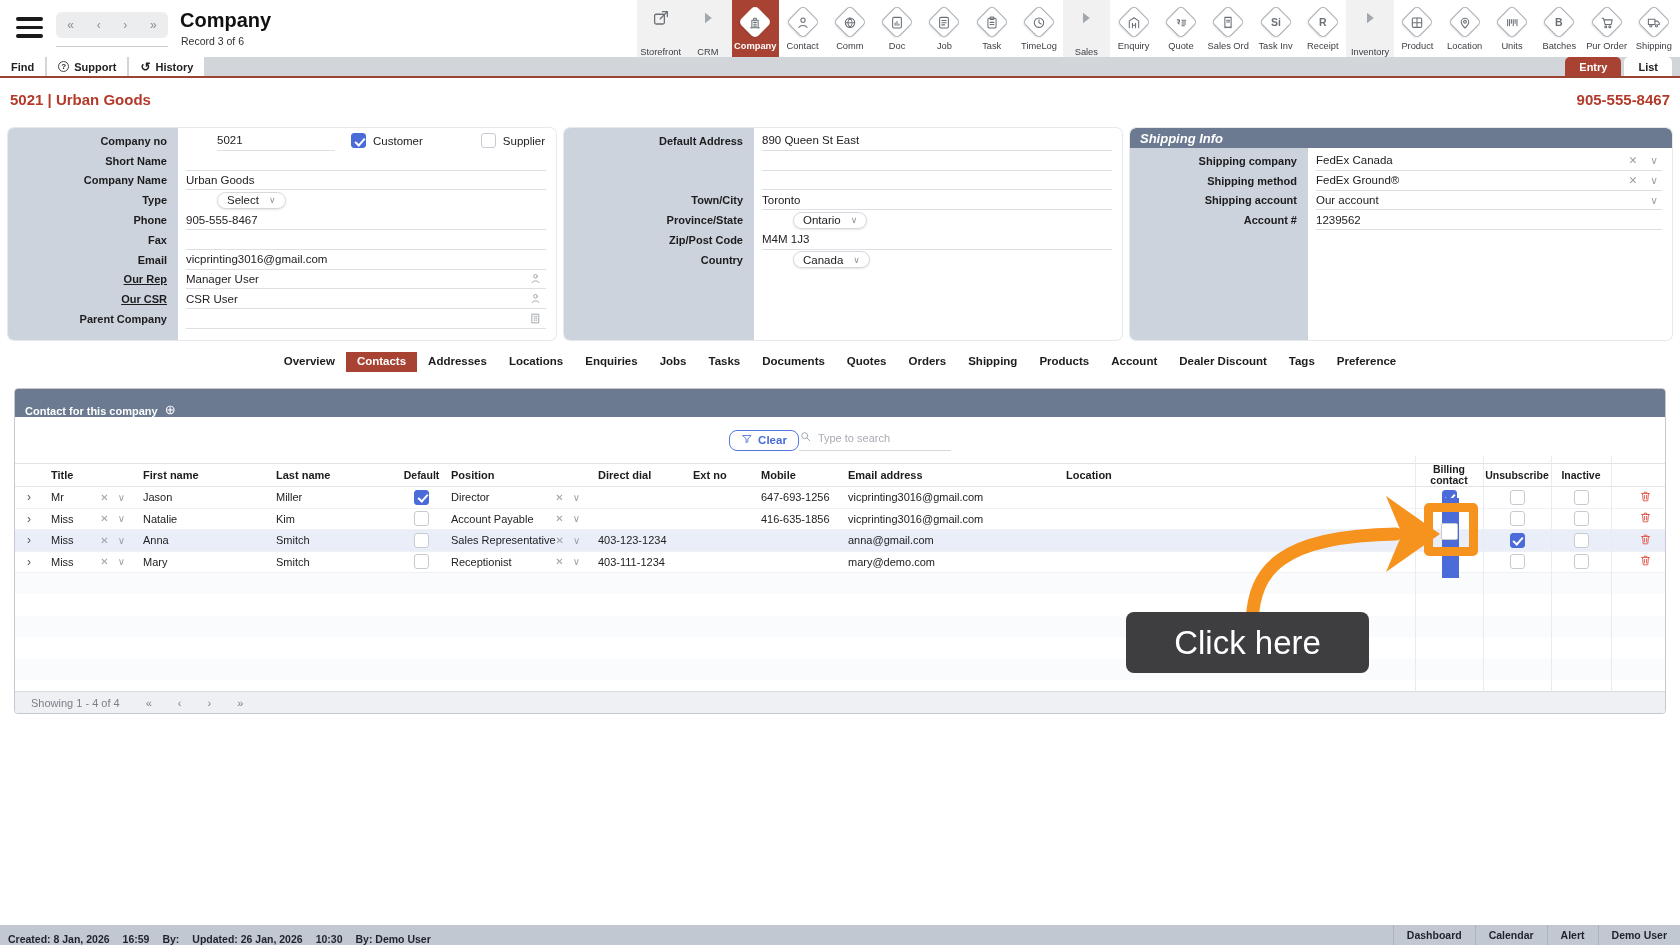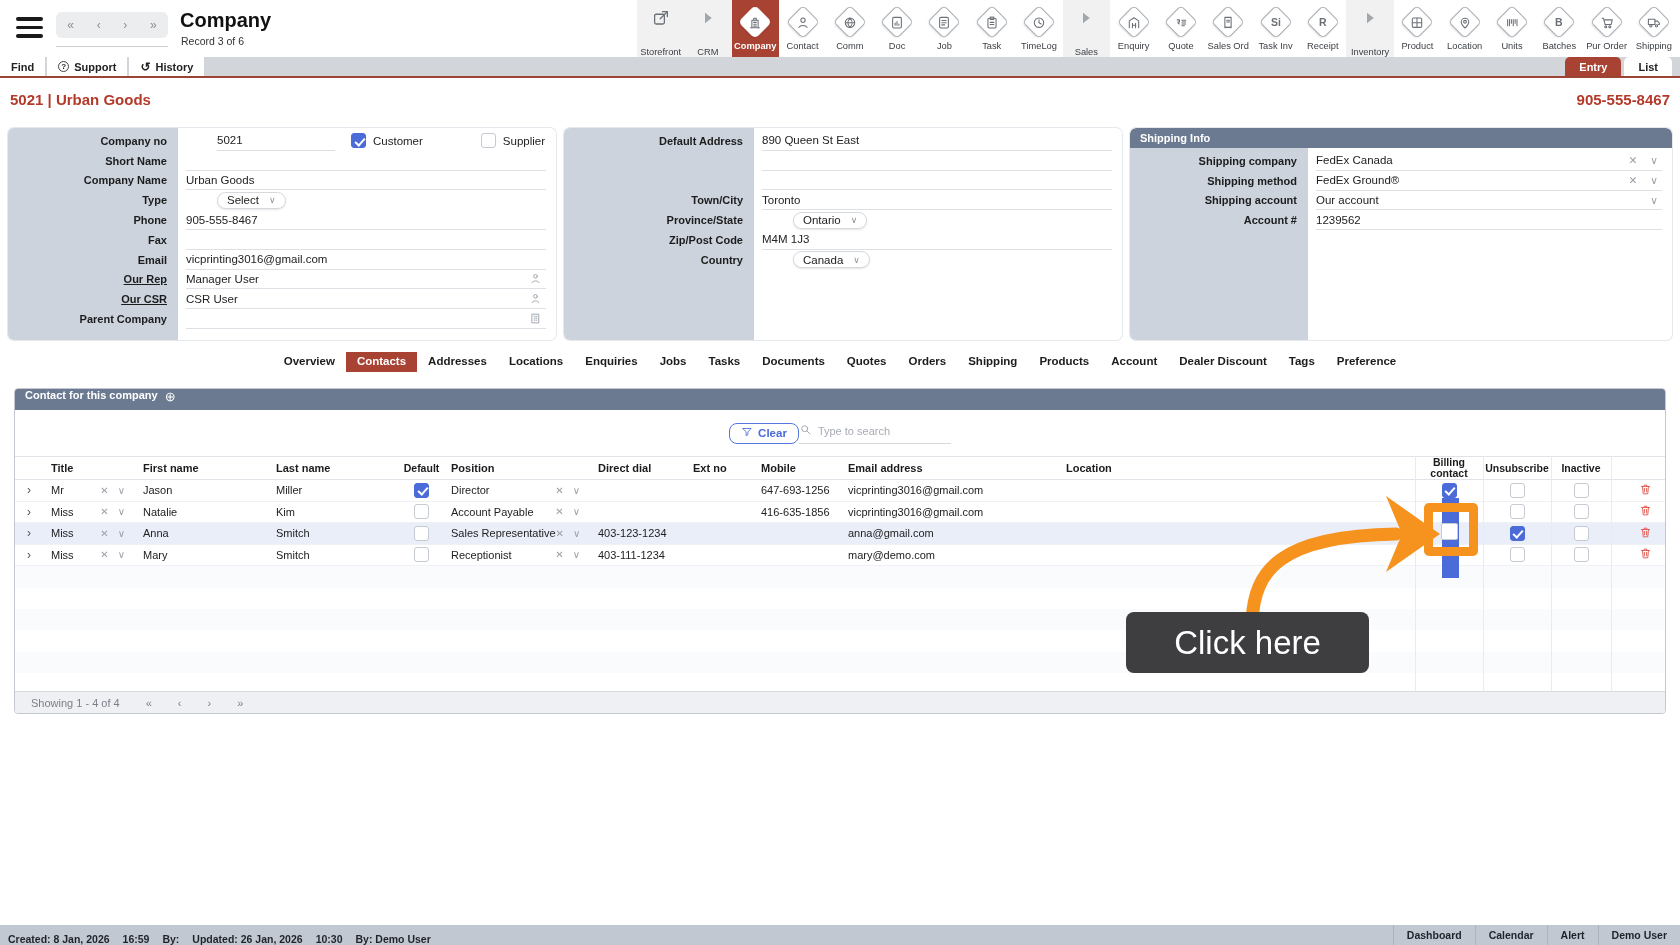--- a/index.html
+++ b/index.html
@@ -63,28 +63,28 @@
   .chk { display:inline-flex; align-items:center; gap:7px; font-size:11.5px; color:#222; cursor:pointer; }
   .cb { width:15px; height:15px; border:1px solid #c6cad1; border-radius:3px; background:#fff; display:inline-block; position:relative; flex:none; }
   .cb.on { background:#4a6bd8; border-color:#4a6bd8; }
   .cb.on::after { content:""; position:absolute; left:4.6px; top:1.6px; width:4px; height:8px; border:solid #fff; border-width:0 2px 2px 0; transform:rotate(42deg); }
   .pill { border:1px solid #d5d8dd; border-radius:12px; padding:1.5px 9px; font-size:11.5px; display:inline-flex; align-items:center; gap:10px; box-shadow:0 1px 2px rgba(0,0,0,.1); color:#222; background:#fff; cursor:pointer; }
   .pill .pv { color:#222; }
   .chev { color:#8a8f98; font-size:9px; }
   .fctl { margin-left:auto; display:flex; gap:13px; color:#9aa0a8; font-size:10.5px; padding-right:4px; align-items:center; }
   .fctl span { cursor:pointer; }
   .ficon { position:absolute; right:4px; display:flex; }
-  .shead { height:20px; background:#6b7a90; color:#fff; font-size:11px; font-weight:bold; display:flex; align-items:center; padding:0 10px; border-radius:6px 6px 0 0; position:relative; z-index:1; }
+  .shead { height:20px; background:#6b7a90; color:#fff; font-size:13px; font-weight:bold; display:flex; align-items:center; padding:0 10px; border-radius:6px 6px 0 0; position:relative; z-index:1;font-style:italic; }
   
   #tabbar { position:absolute; left:0; top:352px; width:1680px; height:20px; display:flex; justify-content:center; }
   .tab { padding:3px 11px; font-size:11.5px; font-weight:600; color:#1c1c1c; cursor:pointer; white-space:nowrap; }
   .tab.active { background:#a84232; color:#fff; }
   
   #contacts { position:absolute; left:14px; top:388px; width:1652px; height:326px; border:1px solid #c3c7cf; border-radius:4px; background:#fff; overflow:hidden; }
-  .cheader { height:21px; background:#6b7a90; color:#fff; font-size:11px; font-weight:bold; display:flex; align-items:flex-start; padding:0 10px; gap:7px; }
+  .cheader { height:28px; background:#6b7a90; color:#fff; font-size:11px; font-weight:bold; display:flex; align-items:flex-end; padding:0 10px; gap:7px; }
   .plus-ic { font-size:13px; font-weight:normal; cursor:pointer; }
   .ctools { height:46px; display:flex; align-items:center; justify-content:center; padding:0 12px; }
   .clearbtn { border:1.5px solid #5577dd; color:#4a6bd8; border-radius:8px; padding:2.5px 11px; font-size:11.5px; font-weight:bold; display:inline-flex; align-items:center; gap:5px; background:#fff; cursor:pointer; }
   .searchbox { display:flex; align-items:center; gap:6px; border-bottom:1px solid #d5d8dd; width:152px; padding-bottom:3px; }
   .searchbox input { border:none; outline:none; font-size:11px; color:#555; width:120px; font-family:"Liberation Sans",sans-serif; background:transparent; }
   .searchbox input::placeholder { color:#a7abb3; }
   .trow { display:grid; grid-template-columns:28px 92px 133px 132px 43px 147px 95px 68px 87px 218px 357px 68px 68px 60px 1fr; height:21.5px; align-items:center; font-size:11px; }
   .trow.thead { height:24px; font-weight:bold; color:#1c1c1c; border-top:1px solid #e0e3e8; border-bottom:1px solid #e0e3e8; }
   .trow.tdata { border-bottom:1px solid #f0f1f4; }
   .trow.hl { background:#eaeef9; }

